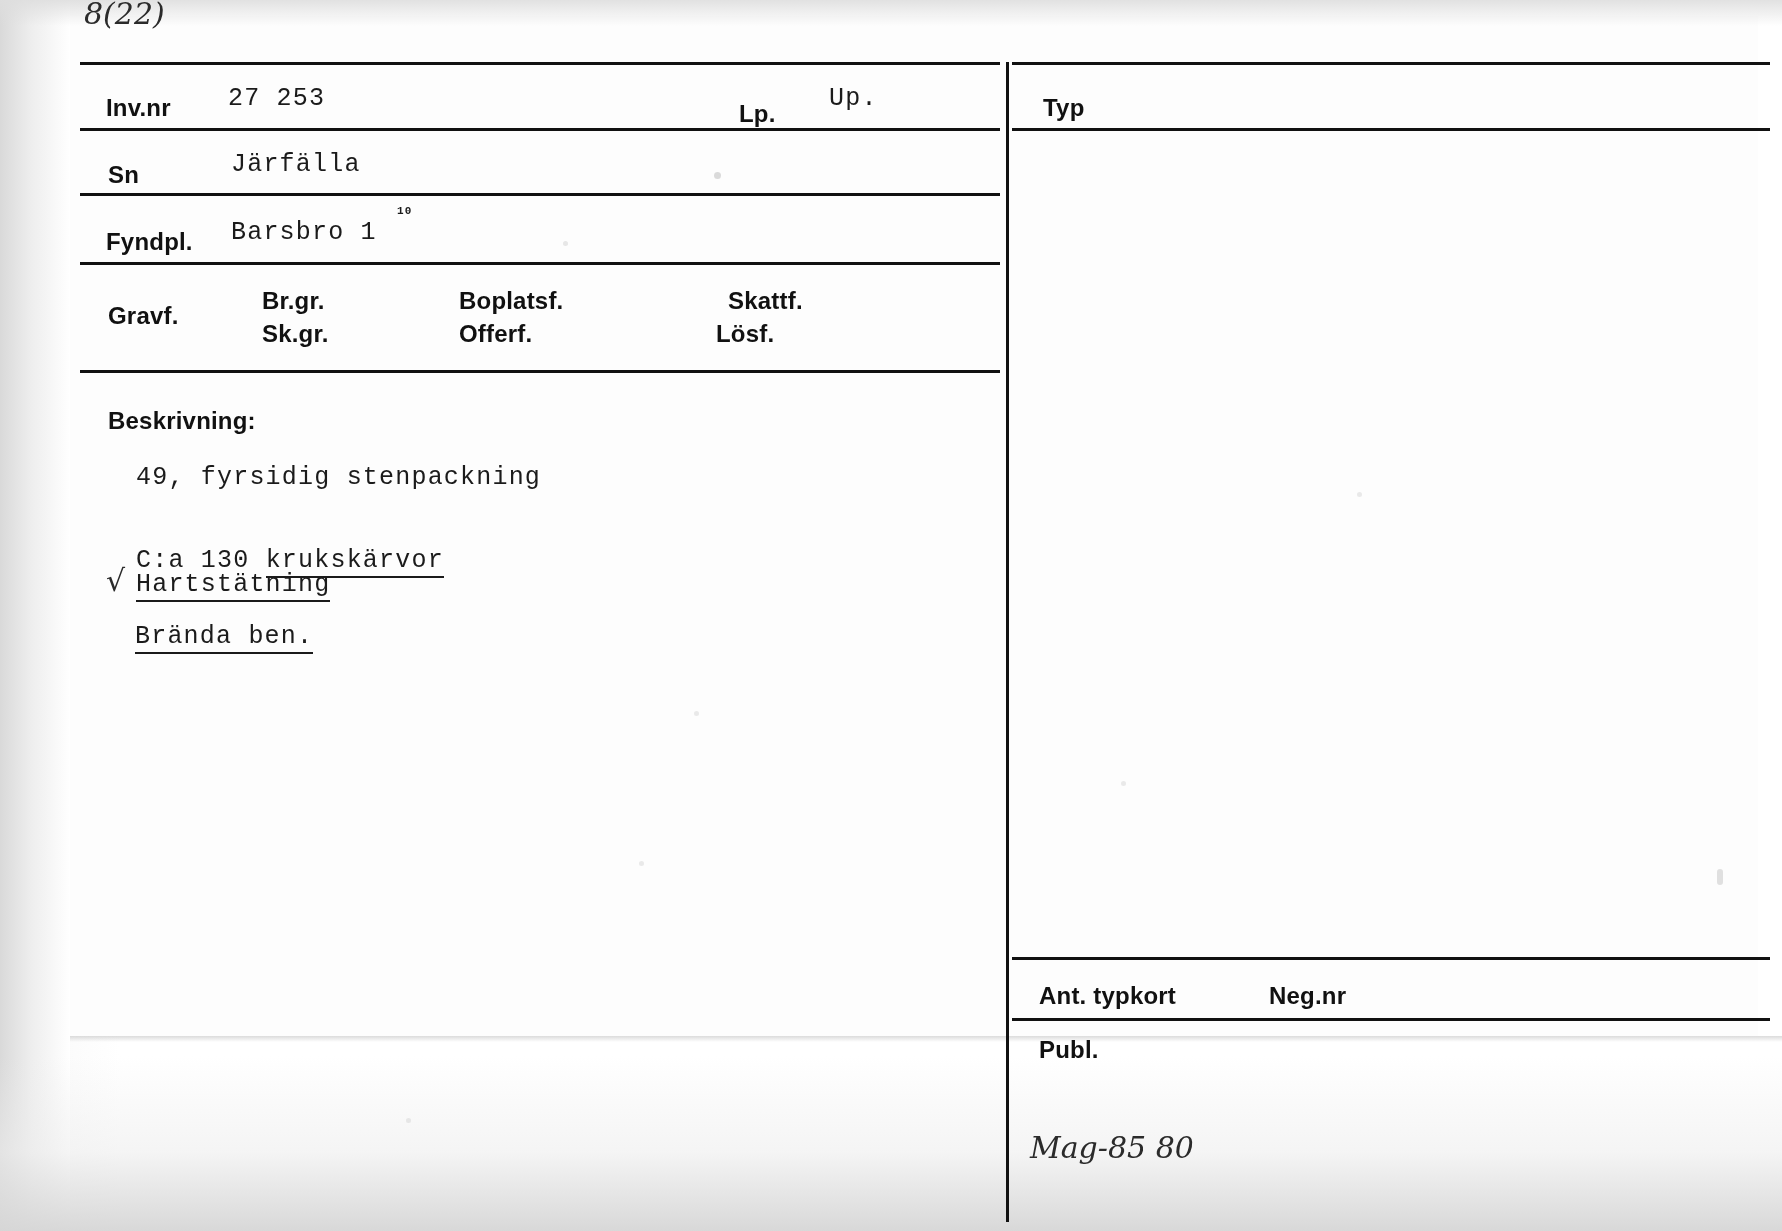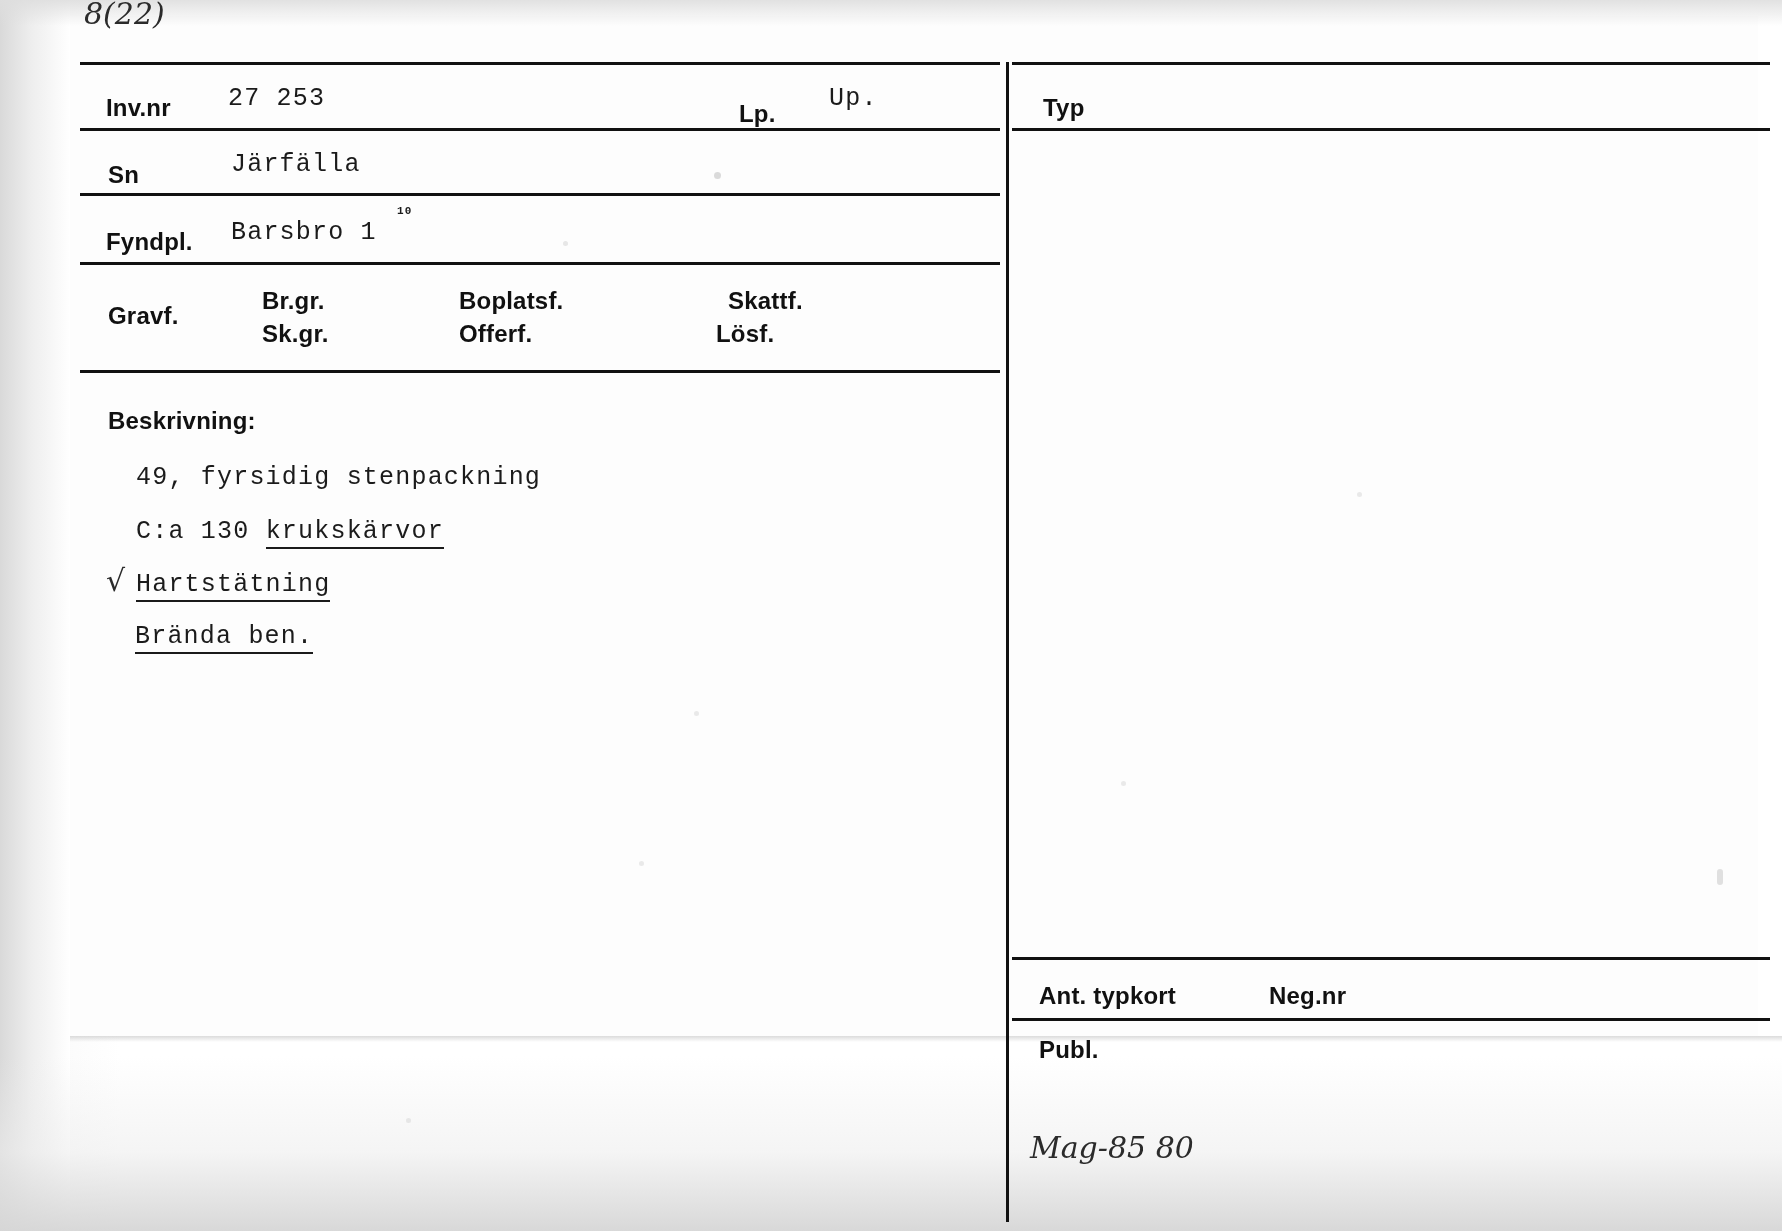--- a/index.html
+++ b/index.html
@@ -174,21 +174,21 @@
 
   <div class="tw" style="left:228px;top:84px;">27 253</div>
   <div class="tw" style="left:829px;top:84px;">Up.</div>
   <div class="tw" style="left:231px;top:150px;">Järfälla</div>
 
   <div class="tw" style="left:231px;top:218px;">Barsbro 1</div>
   <div class="tw sup" style="left:397px;top:205px;">10</div>
 
   <div class="tw" style="left:136px;top:463px;">49, fyrsidig stenpackning</div>
 
-  <div class="tw" style="left:136px;top:517px;">
+  <div class="tw" style="left:136px;top:546px;">
     <span>C:a 130 </span><span class="u">krukskärvor</span>
   </div>
 
   <div class="checkmark" style="left:106px;top:563px;">√</div>
   <div class="tw underline" style="left:136px;top:570px;">Hartstätning</div>
 
   <div class="tw underline" style="left:135px;top:622px;">Brända ben.</div>
 
   <div class="hw small" style="left:1030px;top:1130px;font-size:30px;">Mag-85 80</div>
 </div>

